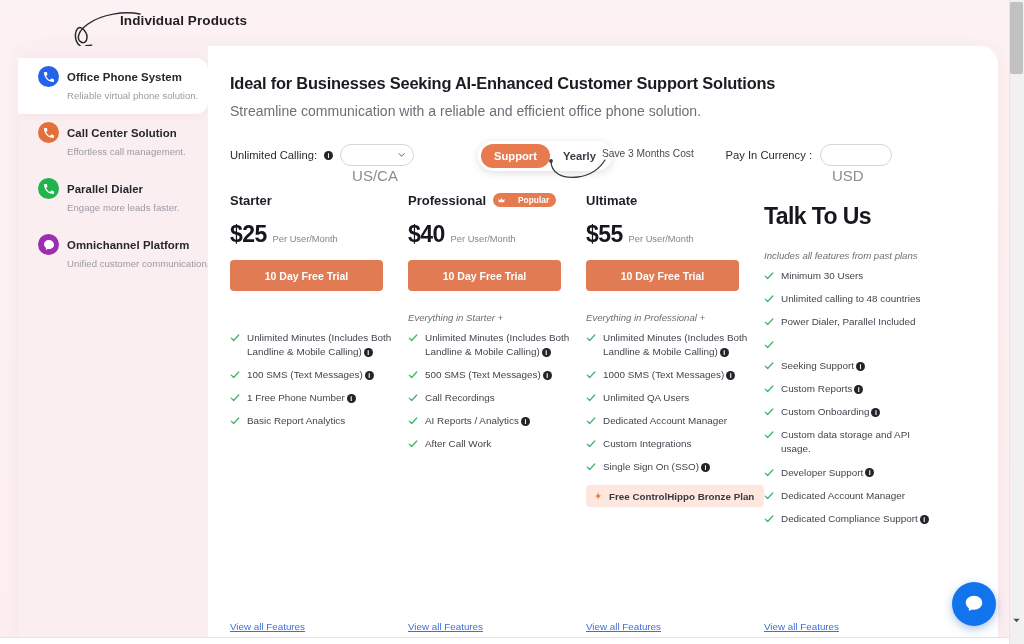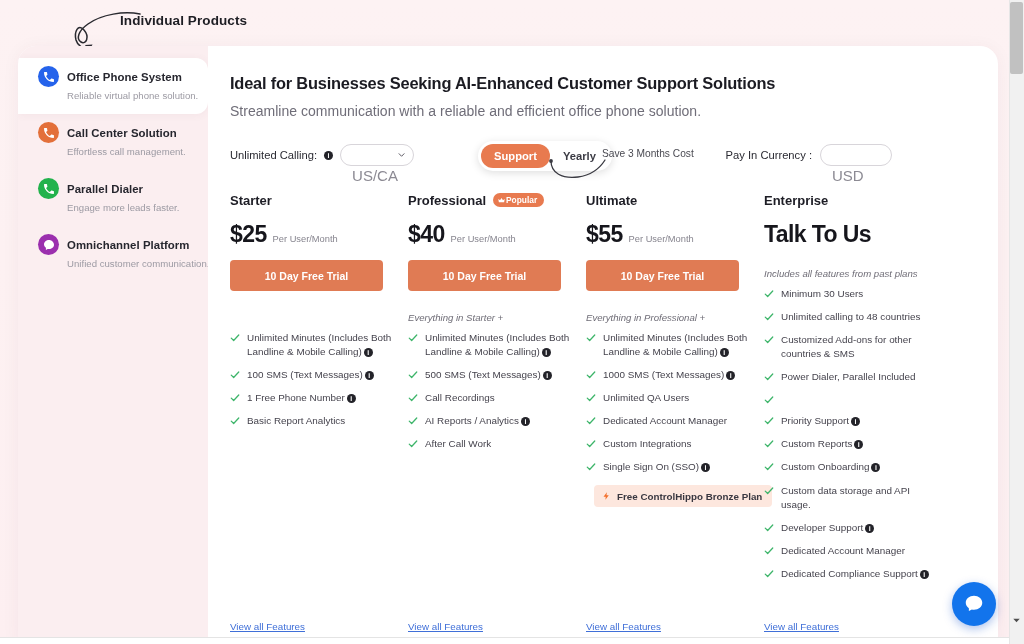--- a/index.html
+++ b/index.html
@@ -135,21 +135,21 @@
   }
   .plan { width: 178px; margin-right: 0; }
   .plan:nth-child(1) { width: 178px; }
   .plan:nth-child(2) { width: 178px; }
   .plan:nth-child(3) { width: 178px; }
   .plan:nth-child(4) { width: 178px; }
 
   .plan-name-row { display: flex; align-items: flex-start; gap: 7px; height: 18px; }
   .plan-name { font-size: 13px; font-weight: 700; color: #1d1d25; }
   .badge-pop {
-    display: inline-flex; align-items: center; gap: 1px;
+    display: inline-flex; align-items: center; gap: 13px;
     background: #e87a4f; color: #fff;
     border-radius: 9px; padding: 2px 7px 2px 5px;
     font-size: 8.4px; font-weight: 700;
   }
   .badge-pop svg { display:block; }
 
   .price-row { display: flex; align-items: baseline; gap: 6px; margin-top: 10px; height: 26px; }
   .price { font-size: 23px; font-weight: 800; color: #16161c; letter-spacing: -.6px; }
   .price.talk { font-size: 23px; letter-spacing: -.6px; }
   .price-unit { font-size: 9.3px; color: #86848e; }
@@ -173,21 +173,21 @@
   }
   .tick { flex: 0 0 auto; margin-top: 2px; }
   .feat-txt {
     font-size: 9.9px; color: #45434d; line-height: 1.42;
   }
   .feat-txt .info-dot { margin-left: 2px; }
 
   .bronze {
     display: inline-flex; align-items: center; gap: 6px;
     background: #fde7de; border-radius: 4px;
-    padding: 5px 10px 5px 8px; margin-top: 2px; margin-left: 8px;
+    padding: 5px 10px 5px 8px; margin-top: 2px;
   }
   .bronze-txt { font-size: 9.8px; font-weight: 700; color: #3a3841; white-space: nowrap; }
 
   .viewall {
     position: absolute; font-size: 9.8px; color: #3f6fd8;
     text-decoration: underline; cursor: pointer; white-space: nowrap;
   }
 
   
   .chat-fab {
@@ -460,23 +460,20 @@
             <div class="bronze">
               <svg width="9" height="12" viewBox="0 0 24 24" fill="#f36f2b">
                   <path d="M13 2 L4 14h6l-1 8 9-12h-6z"></path>
                 </svg>
               <span class="bronze-txt">Free ControlHippo Bronze Plan</span>
             </div>
           </div>
         </div>
 
         <div class="plan">
-          <div class="plan-name-row">
-            <span class="plan-name">Enterprise</span>
-          </div>
           <div class="price-row">
             <span class="price talk">Talk To Us</span>
           </div>
           <div class="incl-note">Includes all features from past plans</div>
           <div class="feat-list">
             <div class="feat">
               <svg class="tick" width="10" height="10" viewBox="0 0 12 12">
                   <path d="M1.5 6.2 L4.4 9 L10.5 2.4" fill="none" stroke="#3db56a" stroke-width="1.5" stroke-linecap="round" stroke-linejoin="round"></path>
                 </svg>
               <div class="feat-txt">Minimum 30 Users</div>
@@ -484,38 +481,32 @@
             <div class="feat">
               <svg class="tick" width="10" height="10" viewBox="0 0 12 12">
                   <path d="M1.5 6.2 L4.4 9 L10.5 2.4" fill="none" stroke="#3db56a" stroke-width="1.5" stroke-linecap="round" stroke-linejoin="round"></path>
                 </svg>
               <div class="feat-txt">Unlimited calling to 48 countries</div>
             </div>
             <div class="feat">
               <svg class="tick" width="10" height="10" viewBox="0 0 12 12">
                   <path d="M1.5 6.2 L4.4 9 L10.5 2.4" fill="none" stroke="#3db56a" stroke-width="1.5" stroke-linecap="round" stroke-linejoin="round"></path>
                 </svg>
-              <div class="feat-txt">Customized Add-ons for other countries &amp; SMS</div>
-            </div>
-            <div class="feat">
-              <svg class="tick" width="10" height="10" viewBox="0 0 12 12">
-                  <path d="M1.5 6.2 L4.4 9 L10.5 2.4" fill="none" stroke="#3db56a" stroke-width="1.5" stroke-linecap="round" stroke-linejoin="round"></path>
-                </svg>
               <div class="feat-txt">Power Dialer, Parallel Included</div>
             </div>
             <div class="feat">
               <svg class="tick" width="10" height="10" viewBox="0 0 12 12">
                   <path d="M1.5 6.2 L4.4 9 L10.5 2.4" fill="none" stroke="#3db56a" stroke-width="1.5" stroke-linecap="round" stroke-linejoin="round"></path>
                 </svg>
             </div>
             <div class="feat">
               <svg class="tick" width="10" height="10" viewBox="0 0 12 12">
                   <path d="M1.5 6.2 L4.4 9 L10.5 2.4" fill="none" stroke="#3db56a" stroke-width="1.5" stroke-linecap="round" stroke-linejoin="round"></path>
                 </svg>
-              <div class="feat-txt"><span>Priority Support</span><span class="info-dot">i</span></div>
+              <div class="feat-txt"><span>Seeking Support</span><span class="info-dot">i</span></div>
             </div>
             <div class="feat">
               <svg class="tick" width="10" height="10" viewBox="0 0 12 12">
                   <path d="M1.5 6.2 L4.4 9 L10.5 2.4" fill="none" stroke="#3db56a" stroke-width="1.5" stroke-linecap="round" stroke-linejoin="round"></path>
                 </svg>
               <div class="feat-txt"><span>Custom Reports</span><span class="info-dot">i</span></div>
             </div>
             <div class="feat">
               <svg class="tick" width="10" height="10" viewBox="0 0 12 12">
                   <path d="M1.5 6.2 L4.4 9 L10.5 2.4" fill="none" stroke="#3db56a" stroke-width="1.5" stroke-linecap="round" stroke-linejoin="round"></path>

